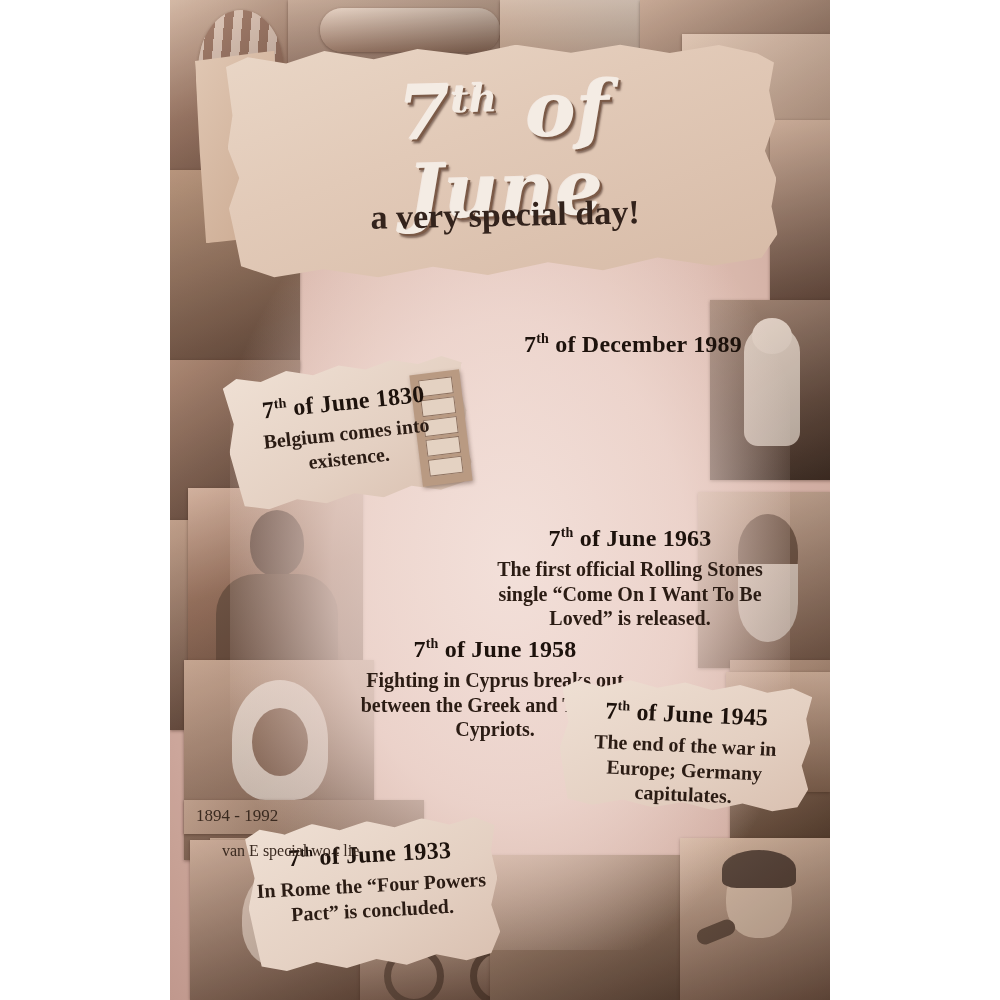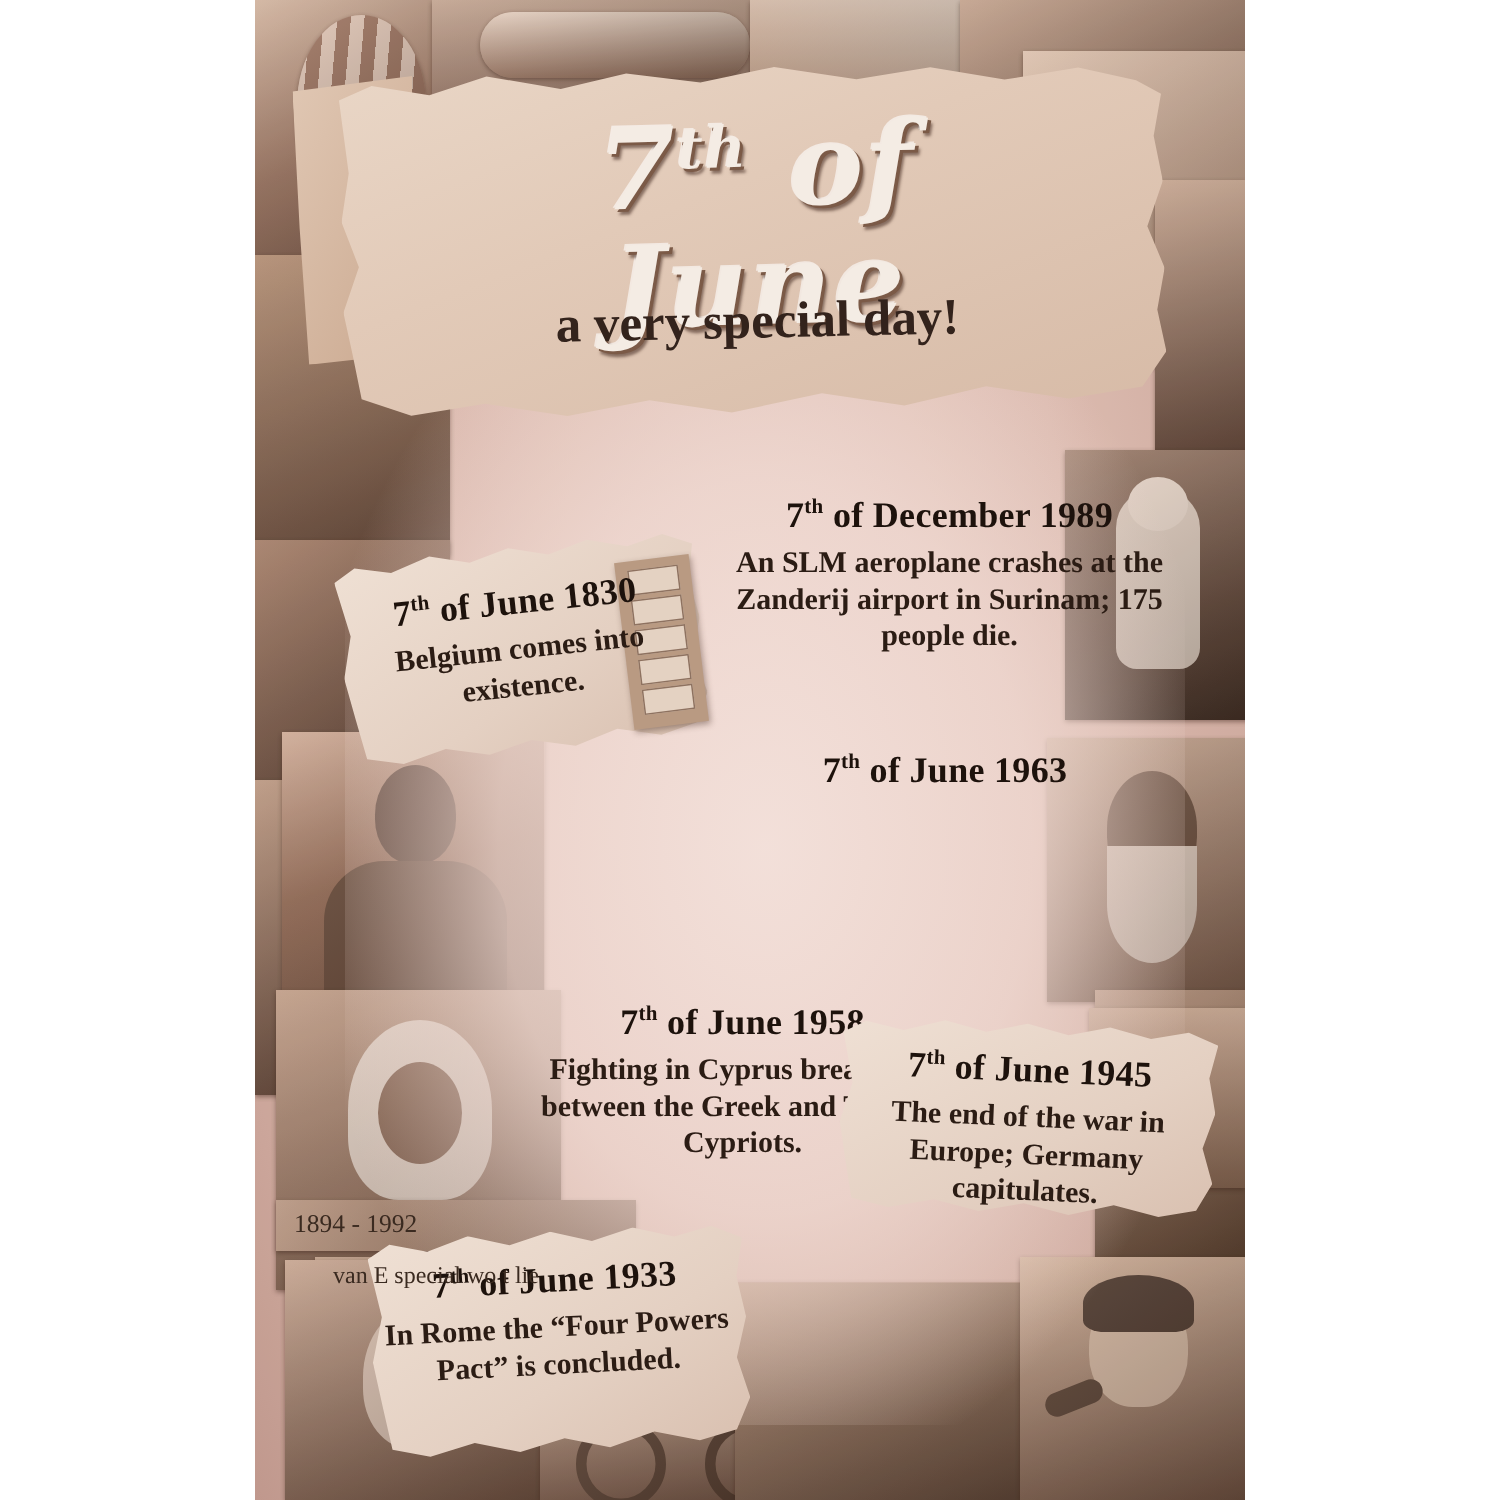--- a/index.html
+++ b/index.html
@@ -260,22 +260,22 @@
     background: #b99a82;
     transform: rotate(-7deg);
     box-shadow: 1px 2px 4px rgba(60,35,25,.4);
   }
   .film-strip span {
     position: absolute; left: 8px; width: 32px; height: 15px;
     background: #e4d2c2; border: 1px solid #8e7260;
   }
 
   .note-1989 { left: 318px; top: 330px; width: 290px; }
-  .note-1963 { left: 310px; top: 500px; width: 300px; }
-  .note-1958 { left: 180px; top: 668px; width: 290px; }
+  .note-1963 { left: 310px; top: 524px; width: 300px; }
+  .note-1958 { left: 180px; top: 635px; width: 290px; }
 
   .note-1945-paper { left: 390px; top: 680px; width: 250px; height: 130px; transform: rotate(2.5deg); }
   .note-1945 { left: 400px; top: 700px; width: 230px; transform: rotate(2.5deg); }
 
   .note-1933-paper { left: 78px; top: 818px; width: 250px; height: 150px; transform: rotate(-3deg); }
   .note-1933 { left: 86px; top: 840px; width: 230px; transform: rotate(-3deg); }
 </style>
 </head>
 <body>
 
@@ -362,27 +362,27 @@
     <div class="hdr">
       <span>7</span><span class="sup">th</span><span> of June 1830</span>
     </div>
     <div class="body">Belgium comes into existence.</div>
   </div>
 
   <div class="note note-1989">
     <div class="hdr">
       <span>7</span><span class="sup">th</span><span> of December 1989</span>
     </div>
-    <div class="body">An SLM aeroplane crashes at the Zanderij airport in Surinam; 175 people die.</div>
   </div>
 
   <div class="note note-1963">
     <div class="hdr">
       <span>7</span><span class="sup">th</span><span> of June 1963</span>
     </div>
+    <div class="body">The first official Rolling Stones single “Come On I Want To Be Loved” is released.</div>
   </div>
 
   <div class="note note-1958">
     <div class="hdr">
       <span>7</span><span class="sup">th</span><span> of June 1958</span>
     </div>
     <div class="body">Fighting in Cyprus breaks out between the Greek and Turkish Cypriots.</div>
   </div>
 
   <div class="torn note-1945-paper"></div>

